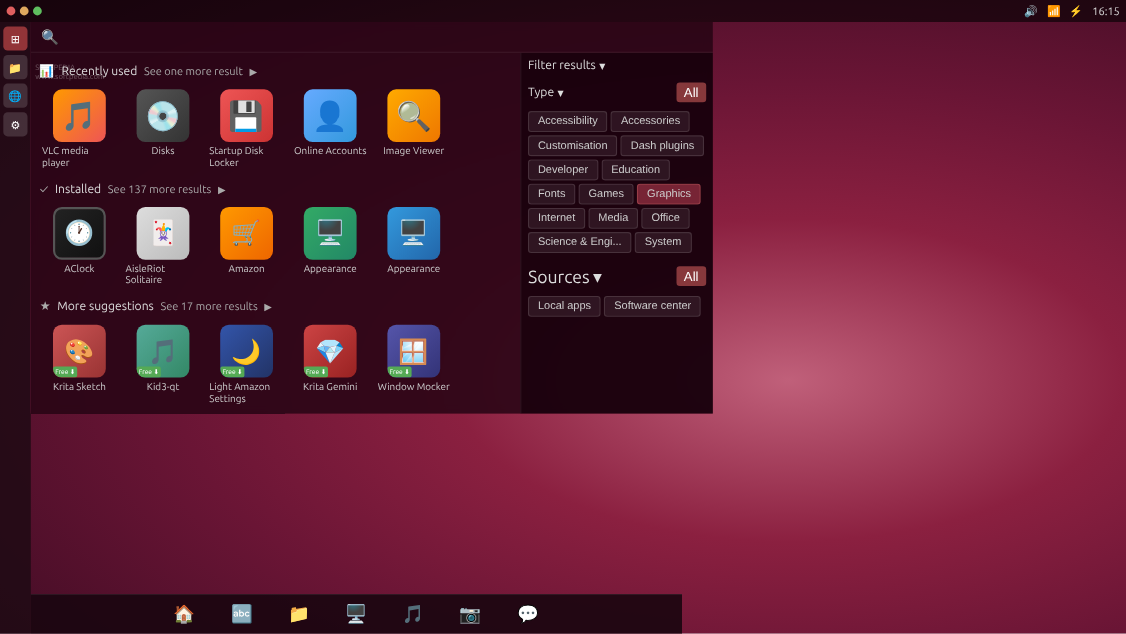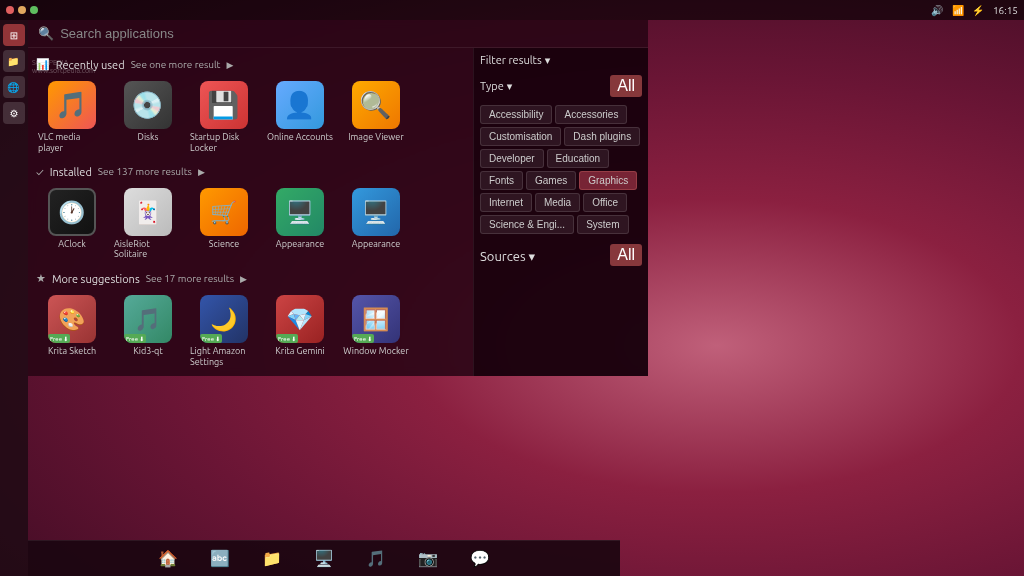--- a/index.html
+++ b/index.html
@@ -233,21 +233,21 @@
       font-size: 11px;
       color: #ddd;
       display: flex;
       gap: 3px;
       cursor: pointer;
     }
     .filter-all-btn {
       background: rgba(180,80,80,0.7);
       border: none;
       color: #fff;
-      font-size: 16px;
+      font-size: 12px;
       padding: 2px 7px;
       border-radius: 3px;
       cursor: pointer;
     }
 
     .filter-buttons {
       display: flex;
       flex-wrap: wrap;
       gap: 3px;
       margin-bottom: 6px;
@@ -261,21 +261,21 @@
       border-radius: 3px;
       cursor: pointer;
       white-space: nowrap;
     }
     .filter-btn.highlighted {
       background: rgba(180,60,80,0.6);
       border-color: rgba(200,100,100,0.4);
     }
 
     .filter-section-title {
-      font-size: 13px;
+      font-size: 16px;
       color: #ddd;
       display: flex;
       align-items: center;
       gap: 3px;
       cursor: pointer;
       margin-top: 2px;
     }
 
     
     .bottom-nav {
@@ -333,21 +333,20 @@
   <div class="launcher-icon active">⊞</div>
   <div class="launcher-icon">📁</div>
   <div class="launcher-icon">🌐</div>
   <div class="launcher-icon">⚙</div>
 </div>
 
 <div class="dash">
 
   <div class="search-bar">
     <div class="search-icon-wrap">🔍</div>
-    <input class="search-input" type="text" placeholder="Search applications" style="">
   </div>
 
   <div class="dash-content">
 
     <div class="apps-panel">
 
       <div class="section-header">
         <span style="color:#aaa;font-size:11px;">📊</span>
         <span class="section-title">Recently used</span>
         <span class="section-more">See one more result</span>
@@ -402,21 +401,21 @@
         <div class="app-item">
           <div class="app-icon icon-solitaire">
             <span style="font-size:22px;">🃏</span>
           </div>
           <span class="app-label">AisleRiot Solitaire</span>
         </div>
         <div class="app-item">
           <div class="app-icon icon-amazon">
             <span style="font-size:22px;">🛒</span>
           </div>
-          <span class="app-label">Science</span>
+          <span class="app-label">Amazon</span>
         </div>
         <div class="app-item">
           <div class="app-icon icon-appearance">
             <span style="font-size:22px;">🖥️</span>
           </div>
           <span class="app-label">Appearance</span>
         </div>
         <div class="app-item">
           <div class="app-icon icon-appearance2">
             <span style="font-size:22px;">🖥️</span>
@@ -504,20 +503,24 @@
       </div>
 
       <div class="filter-header">
         <span class="filter-section-title">
           <span>Sources</span>
           <span>▾</span>
         </span>
         <button class="filter-all-btn">All</button>
       </div>
 
+      <div class="filter-buttons">
+        <button class="filter-btn">Local apps</button>
+        <button class="filter-btn">Software center</button>
+      </div>
     </div>
   </div>
 </div>
 
 <div class="bottom-nav">
   <div class="nav-icon active">🏠</div>
   <div class="nav-icon">🔤</div>
   <div class="nav-icon">📁</div>
   <div class="nav-icon">🖥️</div>
   <div class="nav-icon">🎵</div>

